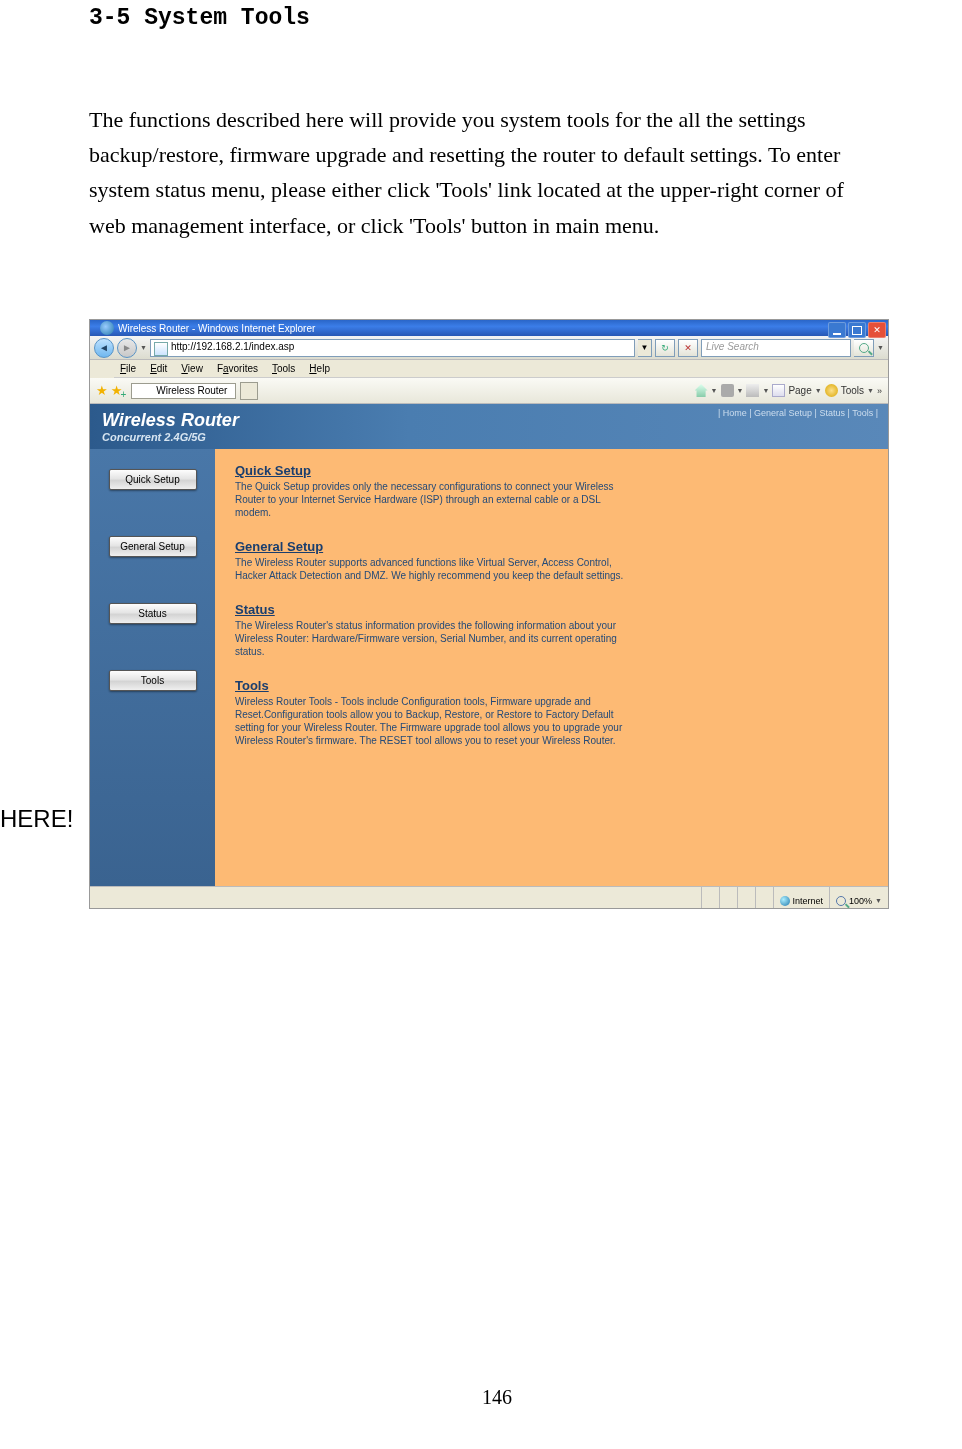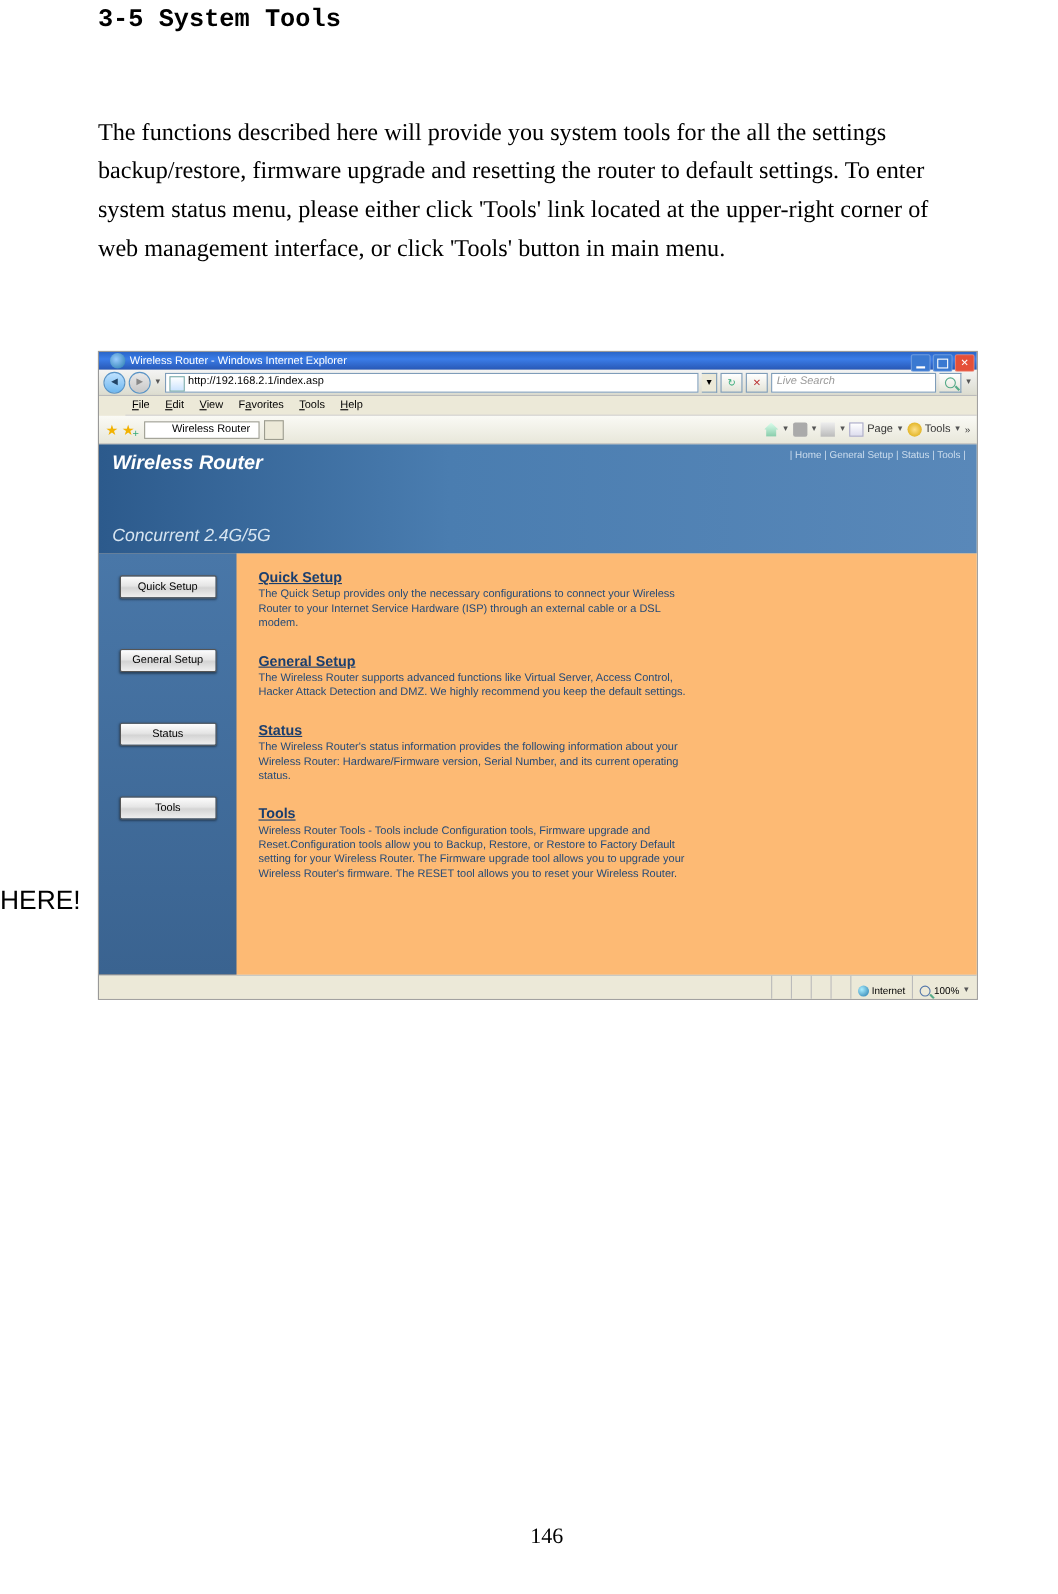--- a/index.html
+++ b/index.html
@@ -141,21 +141,21 @@
   
   .router-page{height:calc(100% - 22px - 24px - 18px - 26px - 16px);display:flex;flex-direction:column;}
 
   .router-header{
     background:linear-gradient(to right,#2c5a8c,#4a7db0 40%,#5988b9);
     color:#fff;
     padding:6px 12px;
     position:relative;
   }
   .router-title{font-style:italic;font-size:18px;font-weight:bold;font-family:Arial,sans-serif;}
-  .router-sub{font-style:italic;font-size:16px;font-weight:normal;color:#d7e5f1;font-family:Arial,sans-serif;margin-top:48px;}
+  .router-sub{font-style:italic;font-size:11px;font-weight:bold;color:#d7e5f1;font-family:Arial,sans-serif;}
   .top-nav{position:absolute;right:10px;top:4px;font-size:9px;color:#cde;}
 
   .router-body{flex:1;display:flex;background:#fdba74;}
   .sidebar{
     width:125px;
     background:linear-gradient(#4977a8,#3a6390);
     display:flex;flex-direction:column;align-items:center;
     padding-top:20px;gap:46px;
   }
   .sb-btn{

